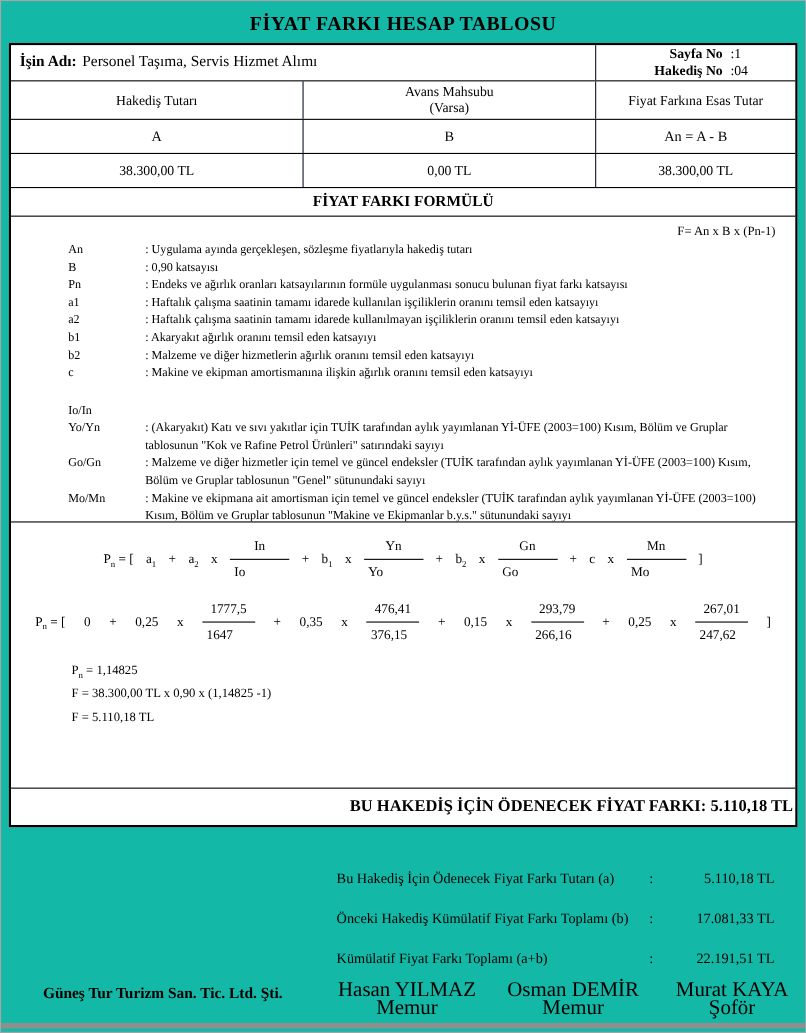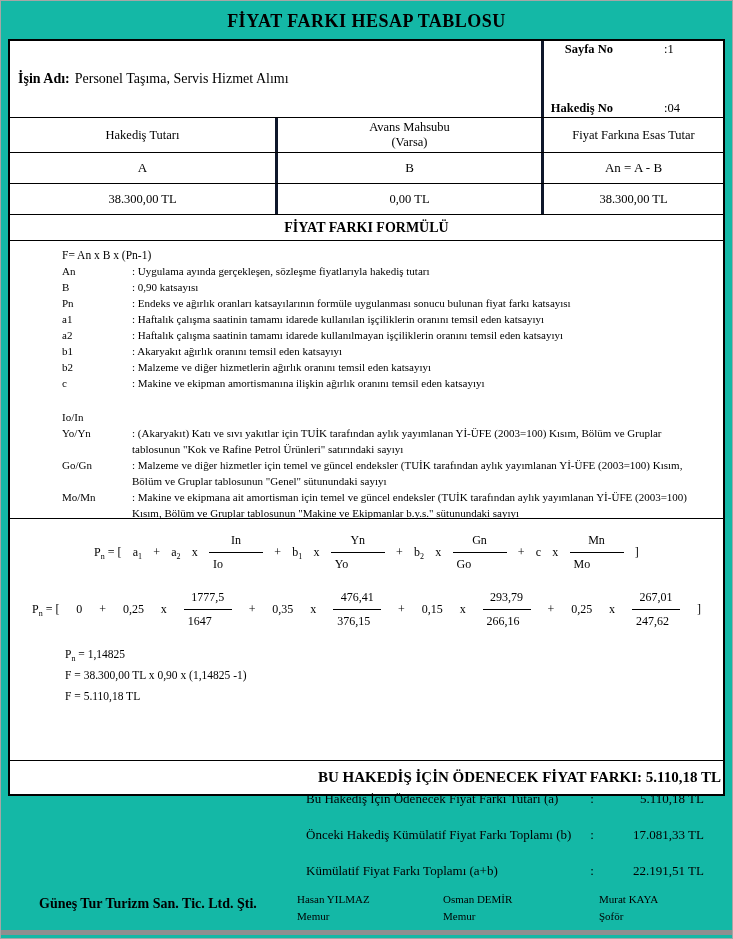--- a/index.html
+++ b/index.html
@@ -22,21 +22,21 @@
     border: 2px solid #000; background: #fff;
   }
   .tr { display: grid; border-bottom: 1px solid #000; }
   .tr:last-child { border-bottom: none; }
   .cols-2 { grid-template-columns: 531px 1fr; }
   .cols-3 { grid-template-columns: 265px 266px 1fr; }
   .td {
     display: flex; align-items: center; justify-content: center;
     text-align: center; padding: 2px 6px;
   }
-  .td + .td { border-left: 3px solid #0f172a; gap: 44px; }
+  .td + .td { border-left: 1px solid #0f172a; }
   .r-isin { min-height: 31px; }
   .r-head { min-height: 33px; }
   .r-sym  { min-height: 31px; }
   .r-val  { min-height: 31px; }
   .isin-cell { justify-content: flex-start; padding-left: 8px; font-size: 14px; text-align: left; }
   .isin-cell .lbl { font-weight: bold; }
   .isin-cell .val { margin-left: 5px; }
   .pageno-cell {
     display: grid; grid-template-columns: 1fr 56px; align-content: center;
     padding: 1px 10px 1px 6px; font-size: 12.5px; line-height: 15px;
@@ -47,21 +47,21 @@
   .symtxt { font-size: 13px; }
   .valtxt { font-size: 12.5px; }
   .formula-title-row {
     min-height: 26px; display: flex; align-items: center; justify-content: center;
     font-weight: bold; font-size: 14px; border-bottom: 1px solid #000;
   }
   .defs-box {
     height: 278px; border-bottom: 1px solid #000; overflow: hidden;
     padding: 6px 18px 0 52px; font-size: 11px;
   }
-  .f-line { line-height: 16px; font-size: 11.5px; }
+  .f-line { line-height: 16px; font-size: 11.5px; text-align: right; }
   .def-row { display: grid; grid-template-columns: 70px 1fr; line-height: 16px; }
   .def-row.gap { margin-top: 18px; }
   .formula-box { height: 242px; border-bottom: 1px solid #000; overflow: hidden; font-size: 12px; }
   .fsym {
     display: flex; justify-content: space-between; align-items: center;
     width: 545px; margin: 14px auto 0;
   }
   .fnum {
     display: flex; justify-content: space-between; align-items: center;
     margin: 18px 22px 0;
@@ -83,21 +83,21 @@
     height: 36px; align-items: center; font-size: 13px;
   }
   .sum-row .s-lbl { text-align: left; }
   .sum-row .s-col { text-align: center; }
   .sum-row .s-val { text-align: right; }
   .footer {
     position: absolute; left: 0; right: 0; top: 888px;
     display: grid; grid-template-columns: 296px 146px 156px 1fr;
   }
   .company { padding-left: 38px; padding-top: 7px; font-weight: bold; font-size: 14px; }
-  .sig { text-align: left; font-size: 11px; line-height: 17px; padding-top: 2px; }
+  .sig { text-align: center; font-size: 19px; line-height: 17px; padding-top: 2px; }
   .bottom-bar { position: absolute; left: 0; right: 0; top: 929px; height: 5px; background: #8f8f8f; }
 </style>
 </head>
 <body>
 
 <div class="page">
 
   <div class="title">FİYAT FARKI HESAP TABLOSU</div>
 
   <div class="main-table">

